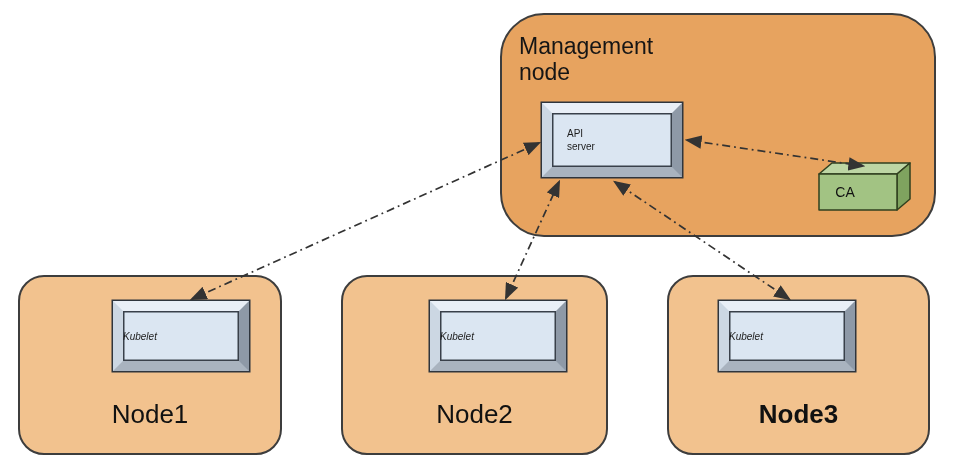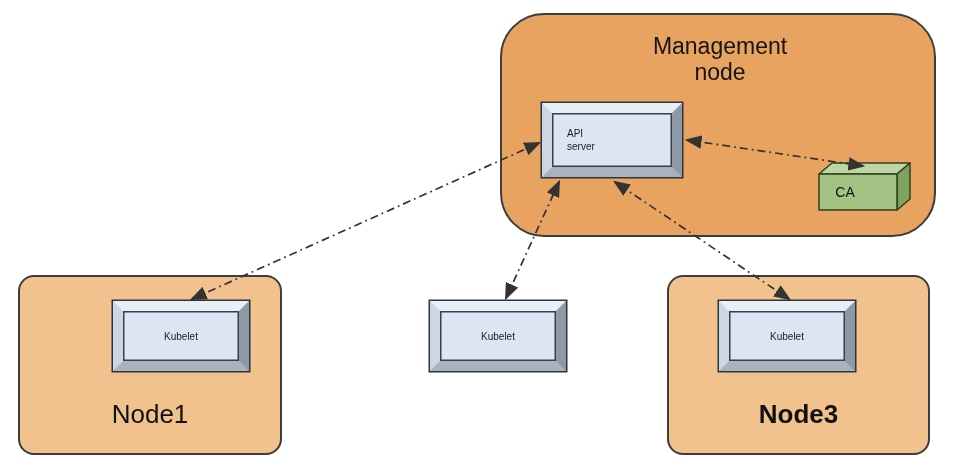--- a/index.html
+++ b/index.html
@@ -18,31 +18,31 @@
     box-sizing: border-box;
     border: 2px solid var(--node-border, #3d3d3d);
   }
   .mgmt-node {
     left: 500px; top: 13px; width: 436px; height: 224px;
     border-radius: 44px;
     background: var(--management-node-fill, #e7a35f);
   }
   .worker-node {
     top: 275px; height: 180px;
-    border-radius: 16px;
+    border-radius: 26px;
     background: var(--worker-node-fill, #f2c28e);
   }
   .worker-node.n1 { left: 18px;  width: 264px; }
   .worker-node.n2 { left: 341px; width: 267px; }
   .worker-node.n3 { left: 667px; width: 263px; font-weight: bold; }
 
   .mgmt-title {
     position: absolute;
-    left: 4px; right: 0; top: 18px;
-    text-align: center;
+    left: 17px; right: 0; top: 18px;
+    text-align: left;
     font-size: 23px;
     line-height: 1.15;
     color: #151515;
     white-space: pre-line;
   }
   .worker-label {
     position: absolute;
     left: 0; right: 0; top: 122px;
     text-align: center;
     font-size: 26px;
@@ -63,21 +63,21 @@
   }
   .chip .chip-label {
     width: 100%;
     font-size: 10px;
     line-height: 1.3;
     white-space: pre-line;
   }
   .chip.api-server { left: 542px; top: 103px; width: 140px; height: 74px; }
   .chip.api-server .chip-label { text-align: left; padding-left: 15px; }
   .chip.kubelet { width: 136px; height: 70px; top: 301px; }
-  .chip.kubelet .chip-label { text-align: center; }
+  .chip.kubelet .chip-label { text-align: left; font-style: italic; }
   .chip.k1 { left: 113px; }
   .chip.k2 { left: 430px; }
   .chip.k3 { left: 719px; }
 
   
   .ca-box { position: absolute; left: 818px; top: 161px; }
   #arrows { position: absolute; left: 0; top: 0; pointer-events: none; }
   .conn {
     stroke: var(--arrow-color, #333333);
     stroke-width: 1.7;
@@ -109,20 +109,23 @@
   <svg class="ca-box" width="94" height="51" viewBox="0 0 94 51">
     <polygon class="ca-edge" points="1,13 14,2 92,2 79,13" style="fill:var(--ca-top,#bdd6a4)"></polygon>
     <polygon class="ca-edge" points="79,13 92,2 92,38 79,49" style="fill:var(--ca-side,#7fa35f)"></polygon>
     <polygon class="ca-edge" points="1,13 79,13 79,49 1,49" style="fill:var(--ca-front,#a2c383)"></polygon>
     <text class="ca-text" x="27" y="36" text-anchor="middle">CA</text>
   </svg>
 
   <div class="node-box worker-node n1">
     <div class="worker-label">Node1</div>
   </div>
+  <div class="node-box worker-node n2">
+    <div class="worker-label">Node2</div>
+  </div>
   <div class="node-box worker-node n3">
     <div class="worker-label">Node3</div>
   </div>
 
   <div class="chip kubelet k1">
     <div class="chip-label">Kubelet</div>
   </div>
   <div class="chip kubelet k2">
     <div class="chip-label">Kubelet</div>
   </div>

